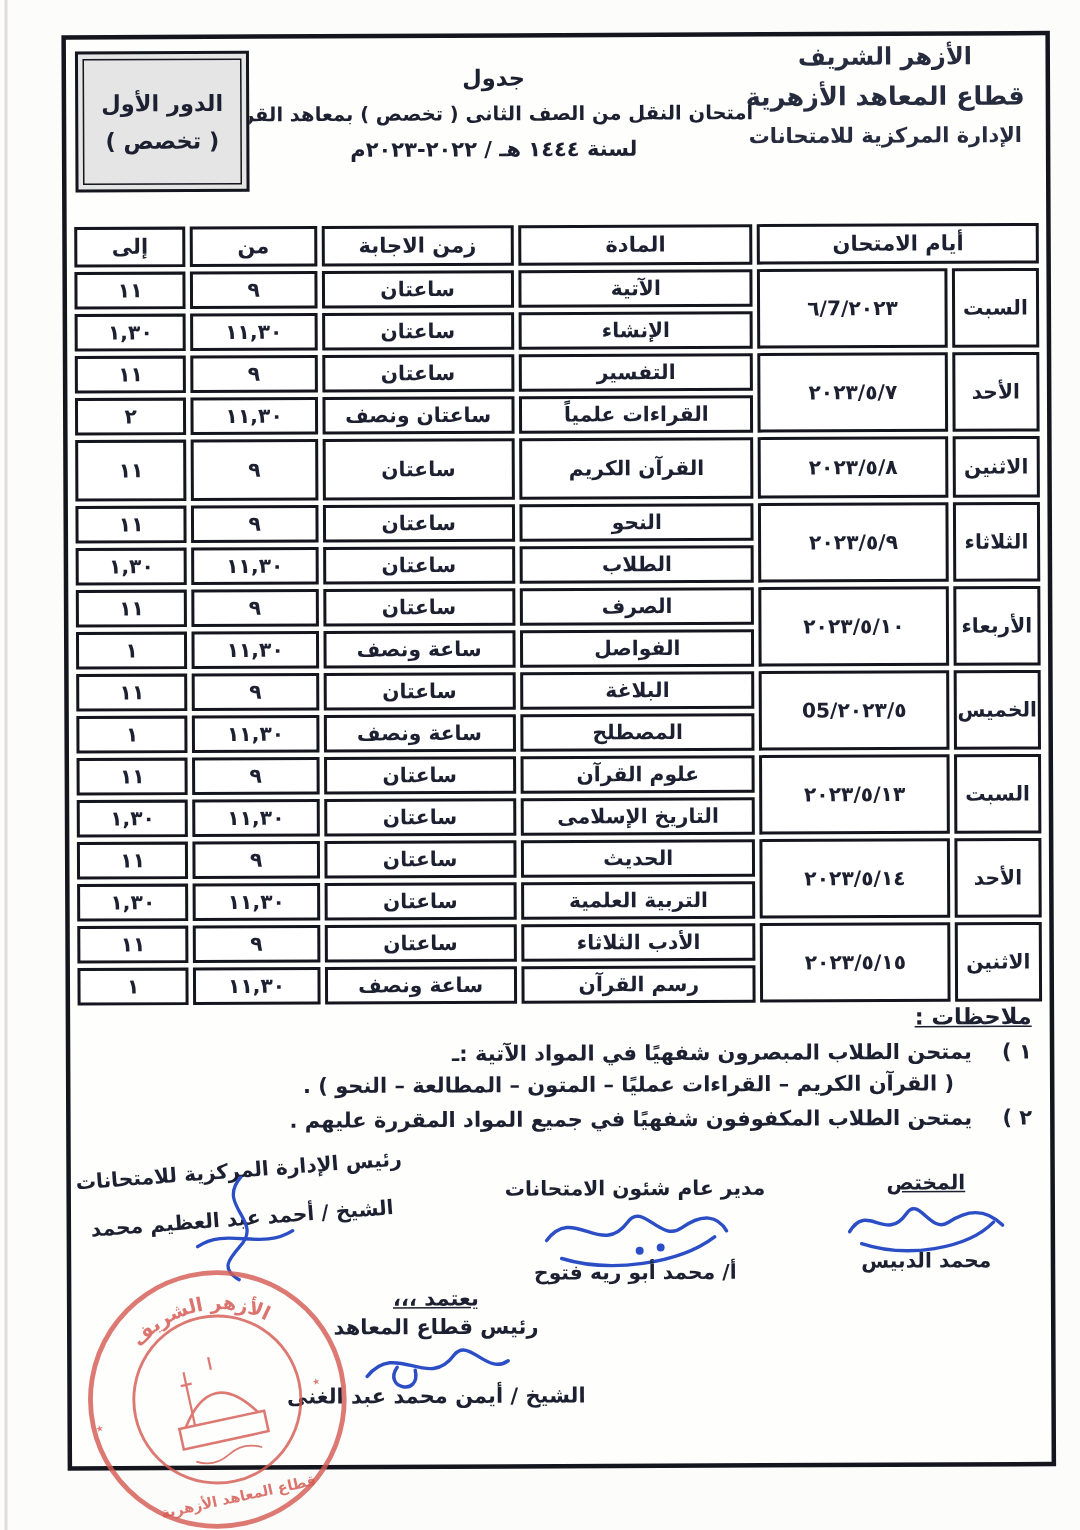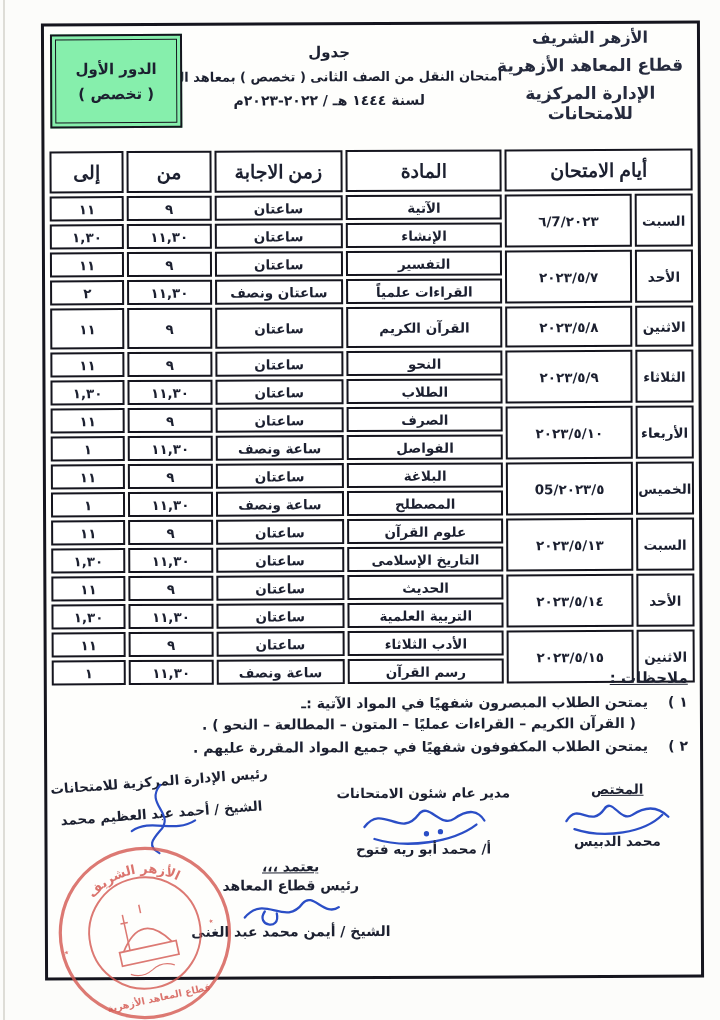--- a/index.html
+++ b/index.html
@@ -5,36 +5,36 @@
   html,body{margin:0;padding:0;}
   body{background:#f1f0ed;font-family:"DejaVu Sans",sans-serif;}
   .page{position:relative;width:720px;height:1020px;background:#fcfcfa;overflow:hidden;color:#1c2030;}
   .scan-edge{position:absolute;left:3px;top:0;width:2px;height:100%;background:#c4c2ba;opacity:.55;}
   .frame{position:absolute;left:43px;top:22px;width:659px;height:957px;border:3px solid #15151e;
          background:#fefefc;box-sizing:border-box;transform:rotate(-0.25deg);}
   
   .org{position:absolute;top:2px;right:4px;width:206px;text-align:center;font-weight:bold;color:#262b3e;}
   .org .o1{font-size:16px;margin-top:2px;}
   .org .o2{font-size:17px;margin-top:8px;}
-  .org .o3{font-size:17px;margin-top:8px;}
+  .org .o3{font-size:14px;margin-top:8px;}
   .titles{position:absolute;top:18px;left:112px;width:346px;text-align:center;font-weight:bold;}
   .t1{font-size:15px;}
   .t2{font-size:13px;margin-top:8px;white-space:nowrap;}
   .t3{font-size:14px;margin-top:8px;}
-  .round-box{position:absolute;top:8px;left:6px;width:132px;height:94px;border:2.5px solid #15151e;
-             padding:3px;box-sizing:border-box;background:#86efac;}
+  .round-box{position:absolute;top:8px;left:6px;width:116px;height:94px;border:2.5px solid #15151e;
+             padding:3px;box-sizing:border-box;background:#e5e5e5;}
   .round-box .inner{border:1.5px solid #15151e;width:100%;height:100%;box-sizing:border-box;
              display:flex;flex-direction:column;align-items:center;justify-content:center;gap:7px;
              font-weight:bold;font-size:15px;}
   
   table.sched{position:absolute;top:122px;right:2px;width:649px;border-collapse:separate;border-spacing:3px;
               table-layout:fixed;direction:rtl;font-weight:bold;}
   table.sched th,table.sched td{border:2px solid #15151e;background:#fff;text-align:center;vertical-align:middle;
               padding:0;box-sizing:border-box;overflow:hidden;}
-  table.sched th{height:42px;font-size:19px;font-family:Liberation Serif, serif;}
+  table.sched th{height:27px;font-size:14px;}
   table.sched td{height:25px;font-size:13.5px;}
   tr.single td{height:41px;}
   .c-day{font-size:14px;}
   .c-date,.c-num{font-size:13px;}
   
   .notes{position:absolute;top:645px;right:12px;left:12px;font-weight:bold;}
   .notes-h{font-size:15px;text-decoration:underline;}
   .note-item{display:flex;gap:16px;margin-top:7px;font-size:14px;}
   .note-num{width:24px;flex:none;}
   .note-detail{padding-right:52px;margin-top:5px;font-size:14px;}

